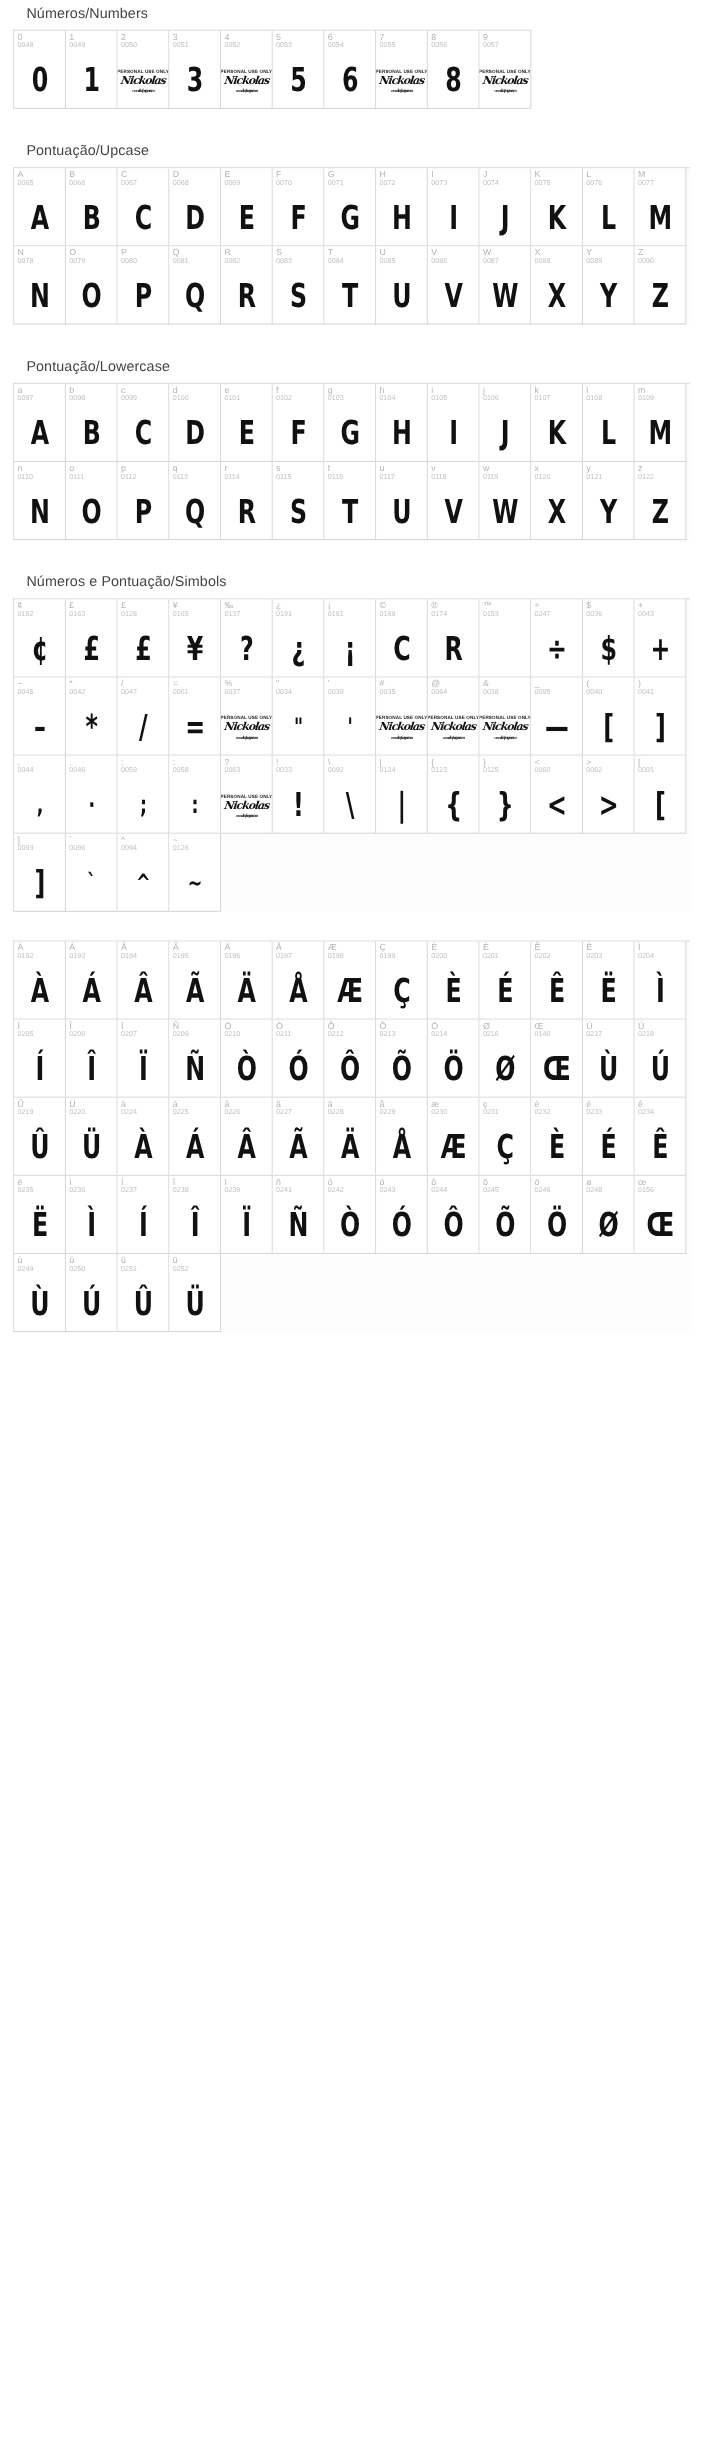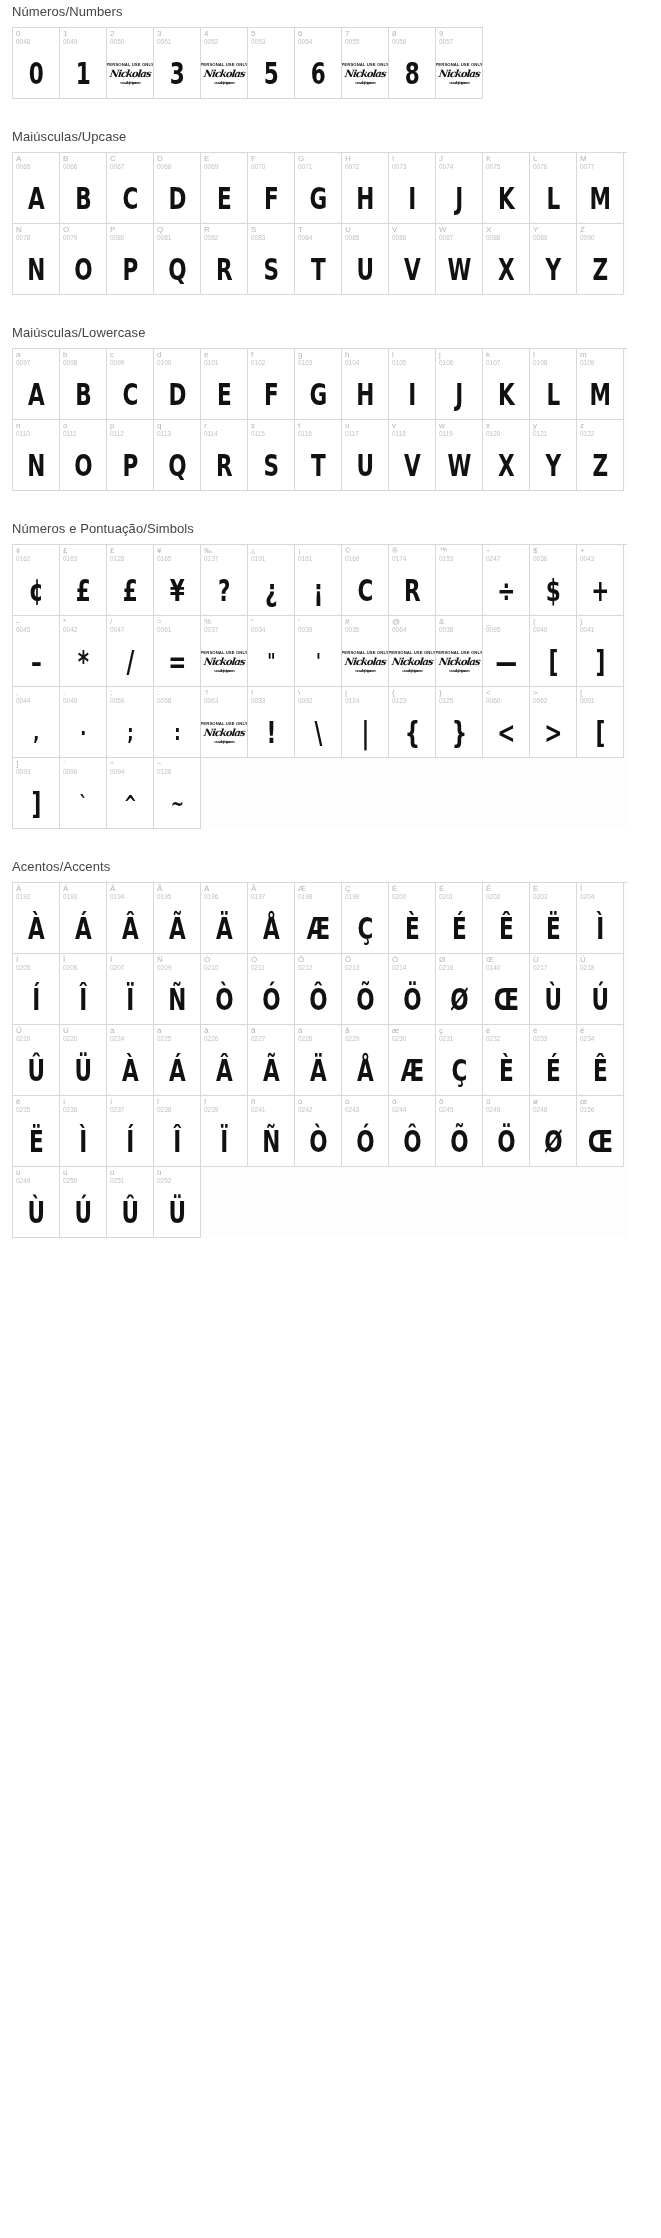--- a/index.html
+++ b/index.html
@@ -20,21 +20,21 @@
     box-sizing: border-box;
   }
   .section {
     margin: 0 0 26px 0;
     padding: 0 10px 0 12px;
     box-sizing: border-box;
   }
   .section-title {
     font-size: 13px;
     color: #444444;
-    margin: 0 0 8px 0;
+    margin: 0 0 8px 12px;
     padding-top: 4px;
     letter-spacing: 0.1px;
     font-weight: normal;
   }
   .glyph-grid {
     display: flex;
     flex-wrap: wrap;
     border-left: 1px solid #d8d8d8;
     border-top: 1px solid #d8d8d8;
     width: max-content;
@@ -194,21 +194,21 @@
             <div class="glyph-code-label">0057</div>
             <div class="glyph-render watermark">
               <div class="wm-top">PERSONAL USE ONLY</div>
               <div class="wm-mid">Nickolas</div>
               <div class="wm-bot">www.dica-fontgear.com</div>
             </div>
           </div>
         </div>
       </div>
       <div class="section">
-        <div class="section-title">Maiúsculas/Upcase</div>
+        <div class="section-title">Pontuação/Upcase</div>
         <div class="glyph-grid">
           <div class="glyph-cell">
             <div class="glyph-char-label">A</div>
             <div class="glyph-code-label">0065</div>
             <div class="glyph-render">A</div>
           </div>
           <div class="glyph-cell">
             <div class="glyph-char-label">B</div>
             <div class="glyph-code-label">0066</div>
             <div class="glyph-render">B</div>
@@ -329,21 +329,21 @@
             <div class="glyph-render">Y</div>
           </div>
           <div class="glyph-cell">
             <div class="glyph-char-label">Z</div>
             <div class="glyph-code-label">0090</div>
             <div class="glyph-render">Z</div>
           </div>
         </div>
       </div>
       <div class="section">
-        <div class="section-title">Maiúsculas/Lowercase</div>
+        <div class="section-title">Pontuação/Lowercase</div>
         <div class="glyph-grid">
           <div class="glyph-cell">
             <div class="glyph-char-label">a</div>
             <div class="glyph-code-label">0097</div>
             <div class="glyph-render">A</div>
           </div>
           <div class="glyph-cell">
             <div class="glyph-char-label">b</div>
             <div class="glyph-code-label">0098</div>
             <div class="glyph-render">B</div>
@@ -704,21 +704,20 @@
             <div class="glyph-render small">^</div>
           </div>
           <div class="glyph-cell">
             <div class="glyph-char-label">~</div>
             <div class="glyph-code-label">0126</div>
             <div class="glyph-render small">~</div>
           </div>
         </div>
       </div>
       <div class="section">
-        <div class="section-title">Acentos/Accents</div>
         <div class="glyph-grid">
           <div class="glyph-cell">
             <div class="glyph-char-label">À</div>
             <div class="glyph-code-label">0192</div>
             <div class="glyph-render">À</div>
           </div>
           <div class="glyph-cell">
             <div class="glyph-char-label">Á</div>
             <div class="glyph-code-label">0193</div>
             <div class="glyph-render">Á</div>

